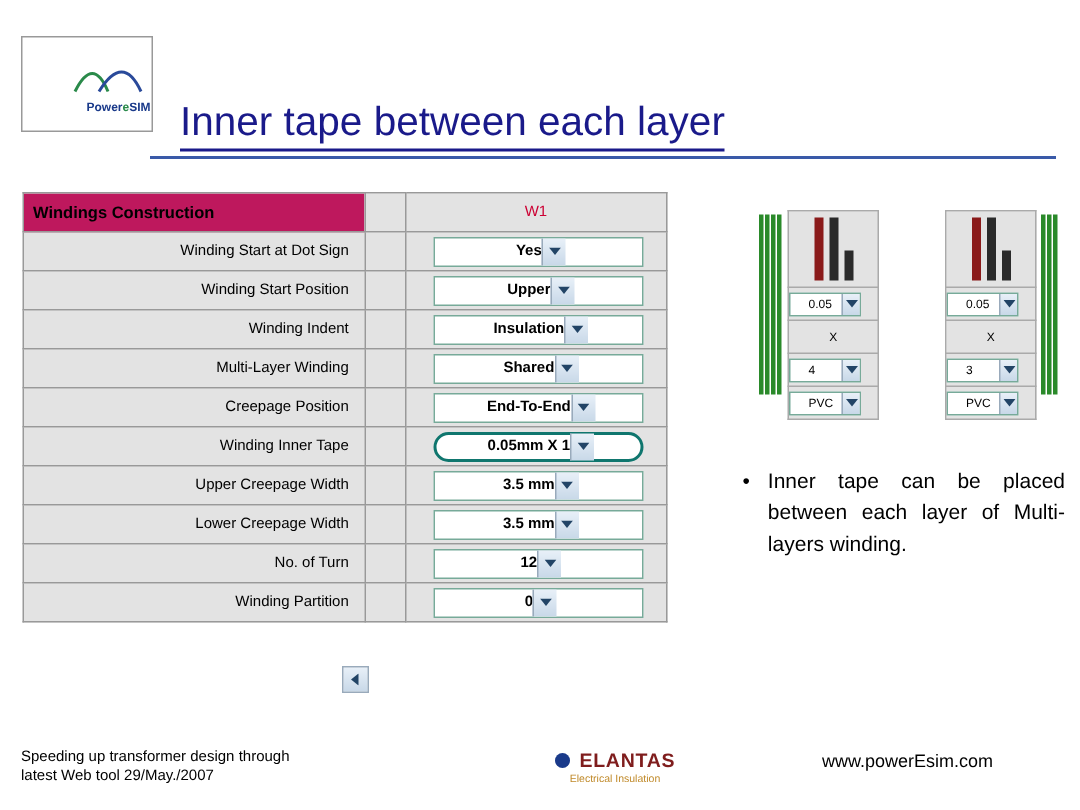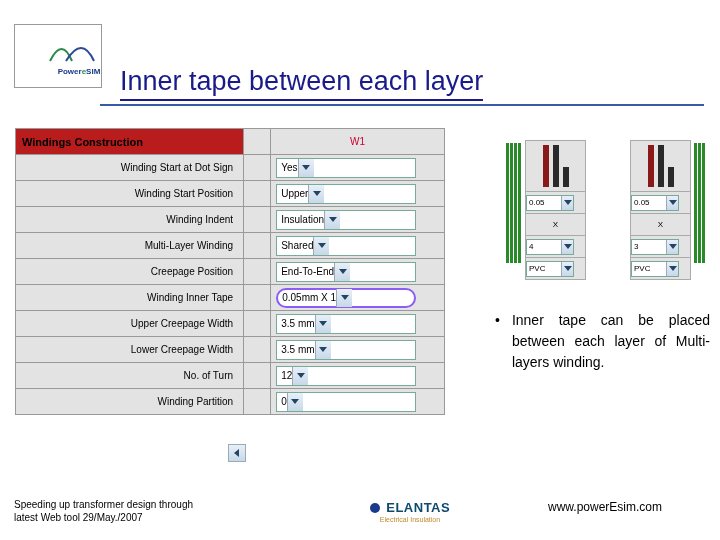--- a/index.html
+++ b/index.html
@@ -3,45 +3,45 @@
 <meta charset="utf-8">
 <style>
   * { box-sizing: border-box; margin: 0; padding: 0; }
   body { width: 720px; height: 540px; font-family: Arial, sans-serif; background: #fff; position: relative; overflow: hidden; }
   .logo-box { position: absolute; left: 14px; top: 24px; width: 88px; height: 64px; border: 1px solid #999; background: #fff; display: flex; align-items: center; justify-content: center; padding-left: 42px; }
   .logo-inner { font-size: 9px; color: #333; text-align: center; line-height: 1.1; }
   .title { position: absolute; left: 120px; top: 66px; font-size: 27px; color: #1a1a8a; font-weight: normal; border-bottom: 2px solid #1a1a8a; padding-bottom: 2px; }
   .title-line { position: absolute; left: 100px; top: 104px; width: 604px; height: 2px; background: #3a5aa8; }
   .table { position: absolute; left: 15px; top: 128px; width: 430px; border-collapse: collapse; font-size: 11px; }
   .table td { border: 1px solid #999; height: 26px; background: #e3e3e3; }
-  .table .hdr { font-weight: bold; padding: 4px 6px; background: #b91c1c; }
+  .table .hdr { font-weight: bold; padding: 4px 6px; background: #be185d; }
   .table .w1 { text-align: center; font-size: 10px; color: #c03; }
   .table .lbl { text-align: right; padding-right: 10px; font-size: 10px; }
   .table .narrow { width: 25px; }
   .table .val { width: 160px; padding: 2px; }
-  .sel { width: 140px; height: 20px; background: #fff; border: 1px solid #7a9; display: flex; align-items: center; justify-content: flex-start; font-size: 10px; padding-left: 4px; margin-left: 3px; }
+  .sel { width: 140px; height: 20px; background: #fff; border: 1px solid #7a9; display: flex; align-items: center; justify-content: center; font-size: 10px; padding-left: 4px; margin-left: 16px; font-weight: bold; }
   .sel-arrow { width: 16px; height: 18px; background: linear-gradient(#e8f0f8,#c8d8e8); display: flex; align-items: center; justify-content: center; border-left: 1px solid #9ab; }
   .sel-arrow svg { width: 8px; height: 6px; }
-  .highlight { border: 2px solid #8b5cf6; border-radius: 10px; }
+  .highlight { border: 2px solid #0f766e; border-radius: 10px; }
   .scroll-lt { position: absolute; left: 228px; top: 444px; width: 18px; height: 18px; background: linear-gradient(#e8f0f8,#c8d8e8); border: 1px solid #9ab; display:flex; align-items:center; justify-content:center;}
   .mini-table { position: absolute; border-collapse: collapse; font-size: 8px; }
   .mini-table td { border: 1px solid #aaa; background: #e3e3e3; height: 22px; }
-  .mini-sel { width: 48px; height: 16px; background: #fff; border: 1px solid #7a9; display: flex; align-items: center; justify-content: space-between; font-size: 8px; padding-left: 2px; }
+  .mini-sel { width: 48px; height: 16px; background: #fff; border: 1px solid #7a9; display: flex; align-items: center; justify-content: space-between; font-size: 8px; padding-left: 12px; }
   .mini-sel .sel-arrow { width: 12px; height: 14px; }
   .mini-bar { width: 6px; height: 42px; display:inline-block; }
   .bar-red { background:#8a1a1a; }
   .bar-dk { background:#2a2a2a; }
   .bar-grn { background:#2a8a2a; width:3px; height:120px; }
   .mini-box { display:flex; gap:4px; padding:4px; align-items:flex-end; justify-content:center;}
   .bullet-text { position: absolute; left: 495px; top: 310px; width: 215px; font-size: 14px; line-height: 1.5; display:flex; gap:12px;}
   .bullet-text .b { font-size:14px;}
   .bullet-text .t { text-align: justify; }
   .footer-left { position: absolute; left: 14px; top: 498px; width: 230px; font-size: 10px; line-height: 1.3; }
   .footer-mid { position: absolute; left: 320px; top: 498px; width: 180px; text-align: center; }
-  .elantas { font-size: 13px; font-weight: bold; color: #0c4a6e; letter-spacing: 0.5px;}
+  .elantas { font-size: 13px; font-weight: bold; color: #7f1d1d; letter-spacing: 0.5px;}
   .elantas-sub { font-size: 7px; color: #c08a2a; }
   .footer-right { position: absolute; left: 548px; top: 500px; font-size: 12px; }
   .grn-stack{ position:absolute; display:flex; gap:1px;}
 </style>
 </head>
 <body>
 
 <div class="logo-box">
   <div class="logo-inner">
     <svg width="62" height="30" viewBox="0 0 62 30">

